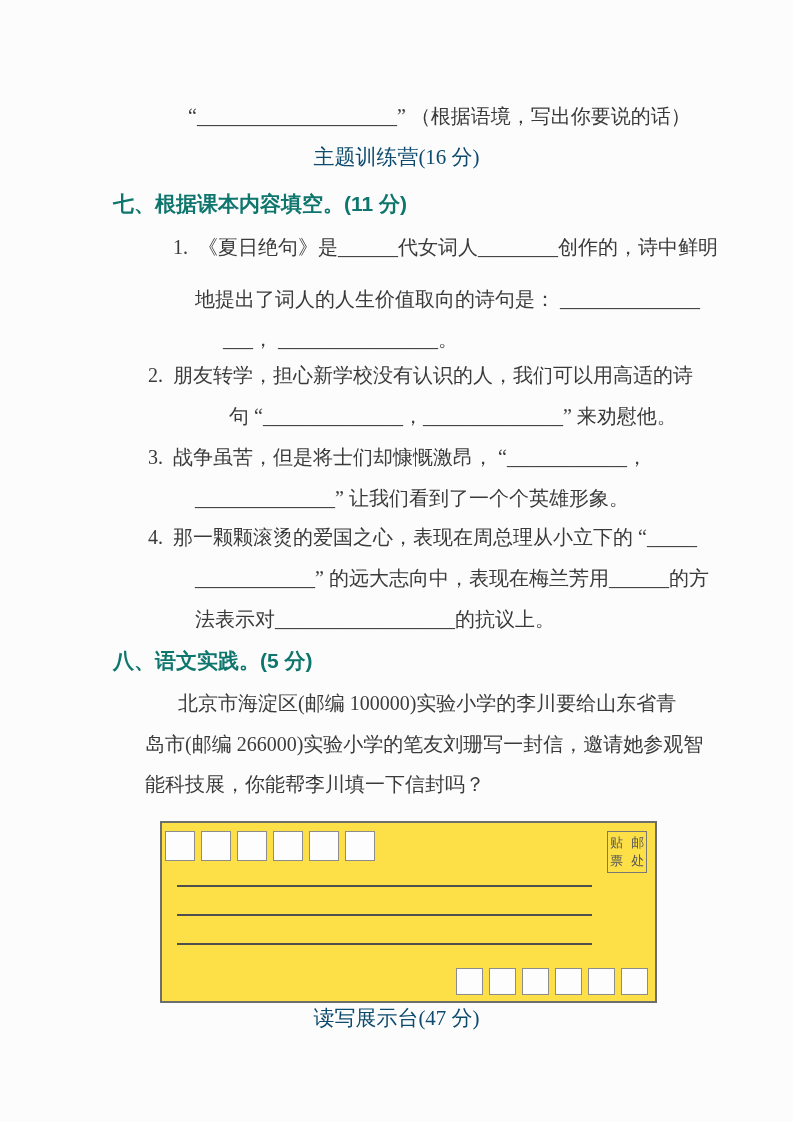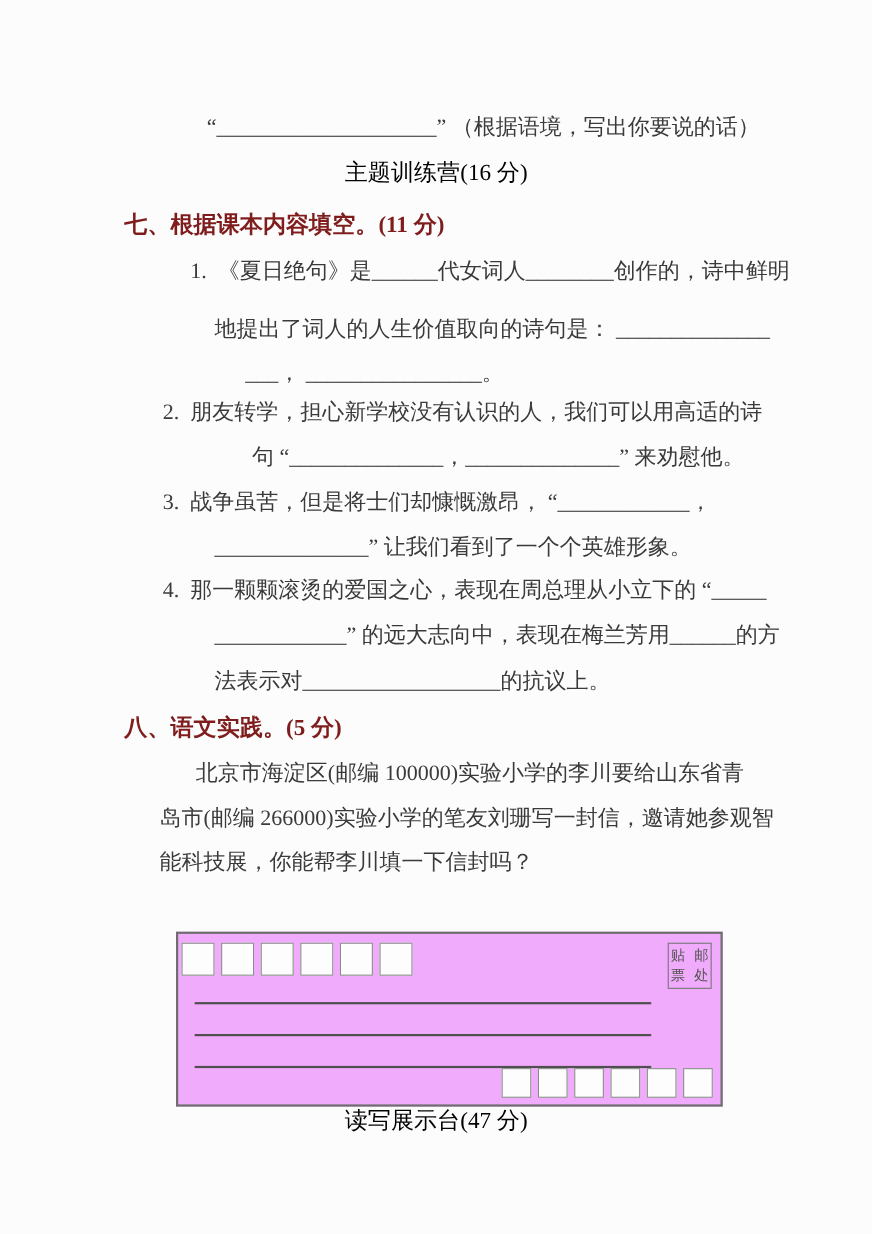--- a/index.html
+++ b/index.html
@@ -18,43 +18,43 @@
     line-height:26px;
   }
   .center-line{
     position:absolute;
     left:0;width:793px;
     text-align:center;
     white-space:pre;
     line-height:26px;
   }
   .heading{
-    font-family:Liberation Serif, serif;
+    font-family:Liberation Sans, sans-serif;
     font-weight:700;
     font-size:21px;
-    color:#7f1d1d;
+    color:#0f766e;
   }
-  .banner{font-size:21px;color:#000000;}
+  .banner{font-size:21px;color:#0c4a6e;}
   
   #top-q   {left:188px;top:103px;}
   #banner1 {top:144px;}
   #h7      {left:113px;top:191px;}
   #i1l1{left:148px;top:234px;margin-left:25px;} #i1l2{left:195px;top:286px;} #i1l3{left:195px;top:326px;margin-left:28px;}
   #i2l1{left:148px;top:362px;} #i2l2{left:195px;top:403px;margin-left:34px;}
   #i3l1{left:148px;top:444px;} #i3l2{left:195px;top:485px;}
   #i4l1{left:148px;top:524px;} #i4l2{left:195px;top:565px;} #i4l3{left:195px;top:606px;}
   #h8      {left:113px;top:648px;}
   #p1{left:178px;top:690px;} #p2{left:145px;top:731px;} #p3{left:145px;top:771px;}
   #banner2 {top:1005px;}
   
   .envelope{
-    position:absolute;left:160px;top:847px;
-    width:497px;height:159px;
+    position:absolute;left:160px;top:821px;
+    width:497px;height:182px;
     border:2px solid #6e6e6e;
-    background:#f0abfc;
+    background:#fde047;
     box-sizing:border-box;
   }
   .env-top-row{
     position:absolute;left:3px;top:8px;
     display:flex;gap:6px;
   }
   .pc-box{
     width:30px;height:30px;
     border:1.5px solid #8c8c8c;
     box-sizing:border-box;

